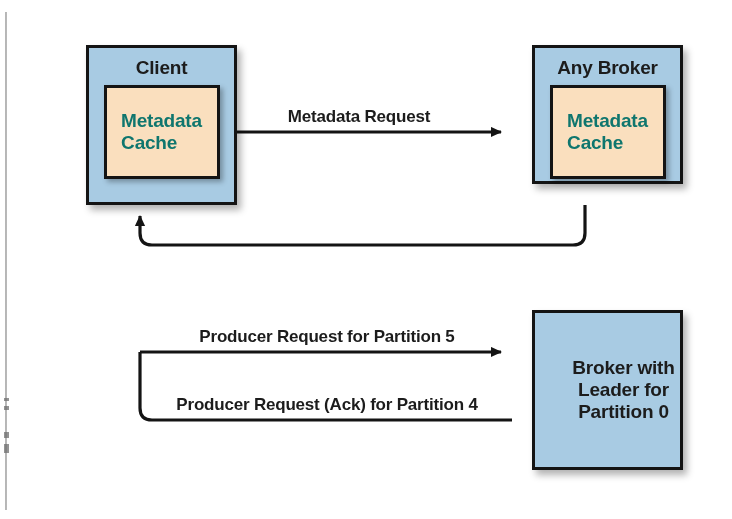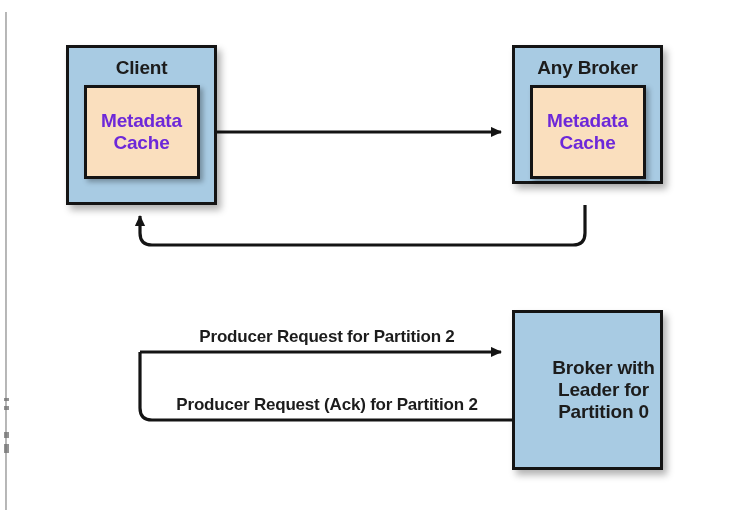--- a/index.html
+++ b/index.html
@@ -49,20 +49,21 @@
   
   .node {
     position: absolute;
     box-sizing: border-box;
     background: #a8cbe3;
     border: 3px solid #141414;
     box-shadow: 4px 5px 7px rgba(0,0,0,0.30);
     display: flex;
     flex-direction: column;
     align-items: center;
+    margin-left: 20px;
   }
   .node-title {
     font-size: 19px;
     font-weight: 700;
     color: #1c1c1c;
     letter-spacing: -0.2px;
     line-height: 1.16;
     text-align: center;
     white-space: pre-line;
     margin-top: 9px;
@@ -82,23 +83,23 @@
     margin-top: 6px;
     width: 116px;
     height: 94px;
     display: flex;
     align-items: center;
     justify-content: center;
   }
   .cache-label {
     font-size: 19px;
     font-weight: 700;
-    color: #6d28d9;
+    color: #0f766e;
     line-height: 1.16;
-    text-align: center;
+    text-align: left;
     white-space: pre-line;
     letter-spacing: -0.2px;
   }
 
   
   .edge-label {
     position: absolute;
     font-size: 17px;
     font-weight: 600;
     color: #1c1c1c;
@@ -154,19 +155,20 @@
 Cache</div>
     </div>
   </div>
 
   <div class="node" style="left:512px; top:310px; width:151px; height:160px; justify-content:center;padding-left:32px;">
     <div class="node-title centered-block">Broker with
 Leader for
 Partition 0</div>
   </div>
 
+  <div class="edge-label" style="left:359px; top:127px;">Metadata Request</div>
 
 
-  <div class="edge-label" style="left:327px; top:347px;">Producer Request for Partition 2</div>
+  <div class="edge-label" style="left:327px; top:347px;">Producer Request for Partition 5</div>
 
-  <div class="edge-label" style="left:327px; top:415px;">Producer Request (Ack) for Partition 2</div>
+  <div class="edge-label" style="left:327px; top:415px;">Producer Request (Ack) for Partition 4</div>
 
 </div>
 
 </body></html>

